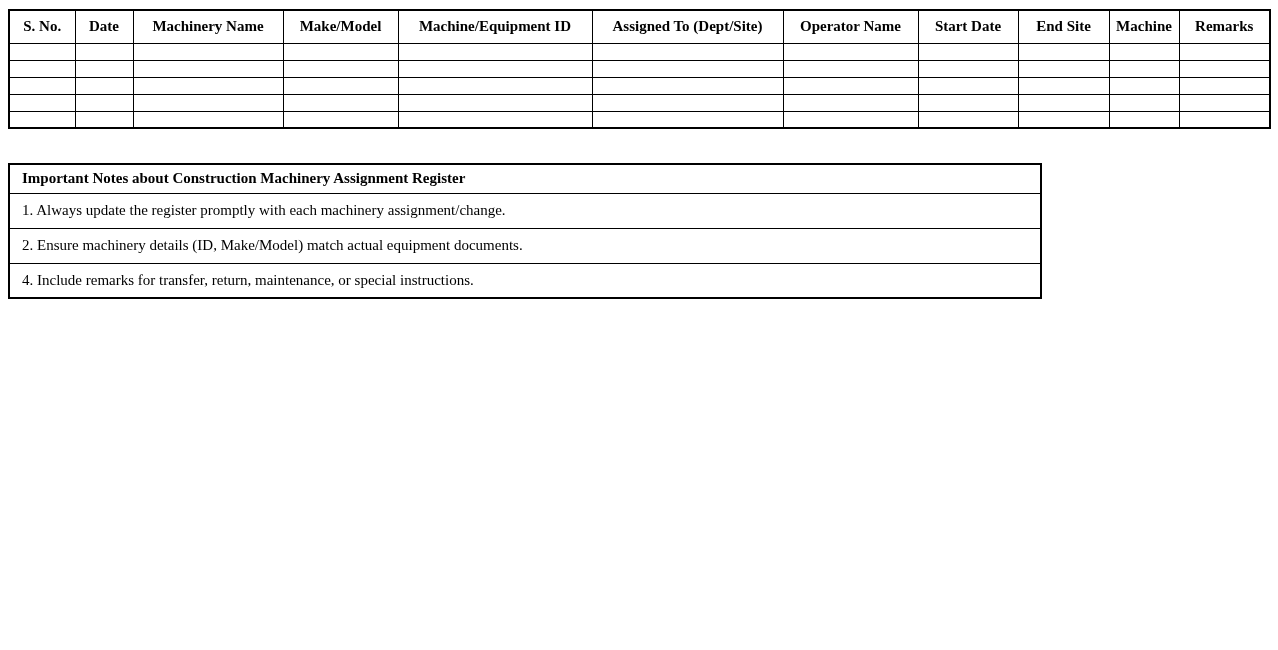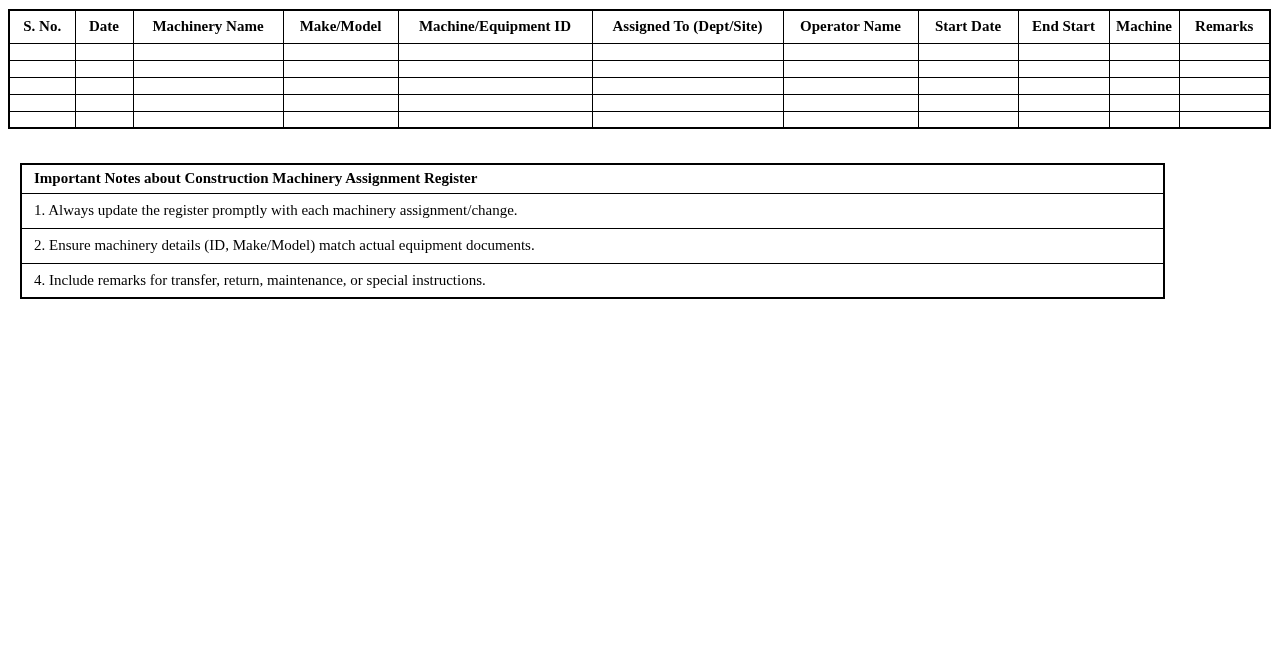--- a/index.html
+++ b/index.html
@@ -46,25 +46,24 @@
   table.register td.cell {
     height: 17px;
     font-size: 13px;
   }
 
   
   table.notes {
     position: absolute;
     left: 8px;
     top: 163px;
-    width: 1145px;
+    width: 1034px;
     border-collapse: collapse;
     table-layout: fixed;
     border: 2px solid #000000;
-    margin-left: 12px;
   }
   table.notes td {
     border: 1px solid #000000;
     font-size: 15px;
     text-align: left;
     vertical-align: middle;
     padding: 0 0 0 12px;
   }
   table.notes td.notes-title {
     height: 29px;
@@ -97,21 +96,21 @@
     <thead>
       <tr>
         <th>S. No.</th>
         <th>Date</th>
         <th>Machinery Name</th>
         <th>Make/Model</th>
         <th>Machine/Equipment ID</th>
         <th>Assigned To (Dept/Site)</th>
         <th>Operator Name</th>
         <th>Start Date</th>
-        <th>End Start</th>
+        <th>End Site</th>
         <th>Machine</th>
         <th>Remarks</th>
       </tr>
     </thead>
     <tbody>
       <tr>
         <td class="cell"></td>
         <td class="cell"></td>
         <td class="cell"></td>
         <td class="cell"></td>

